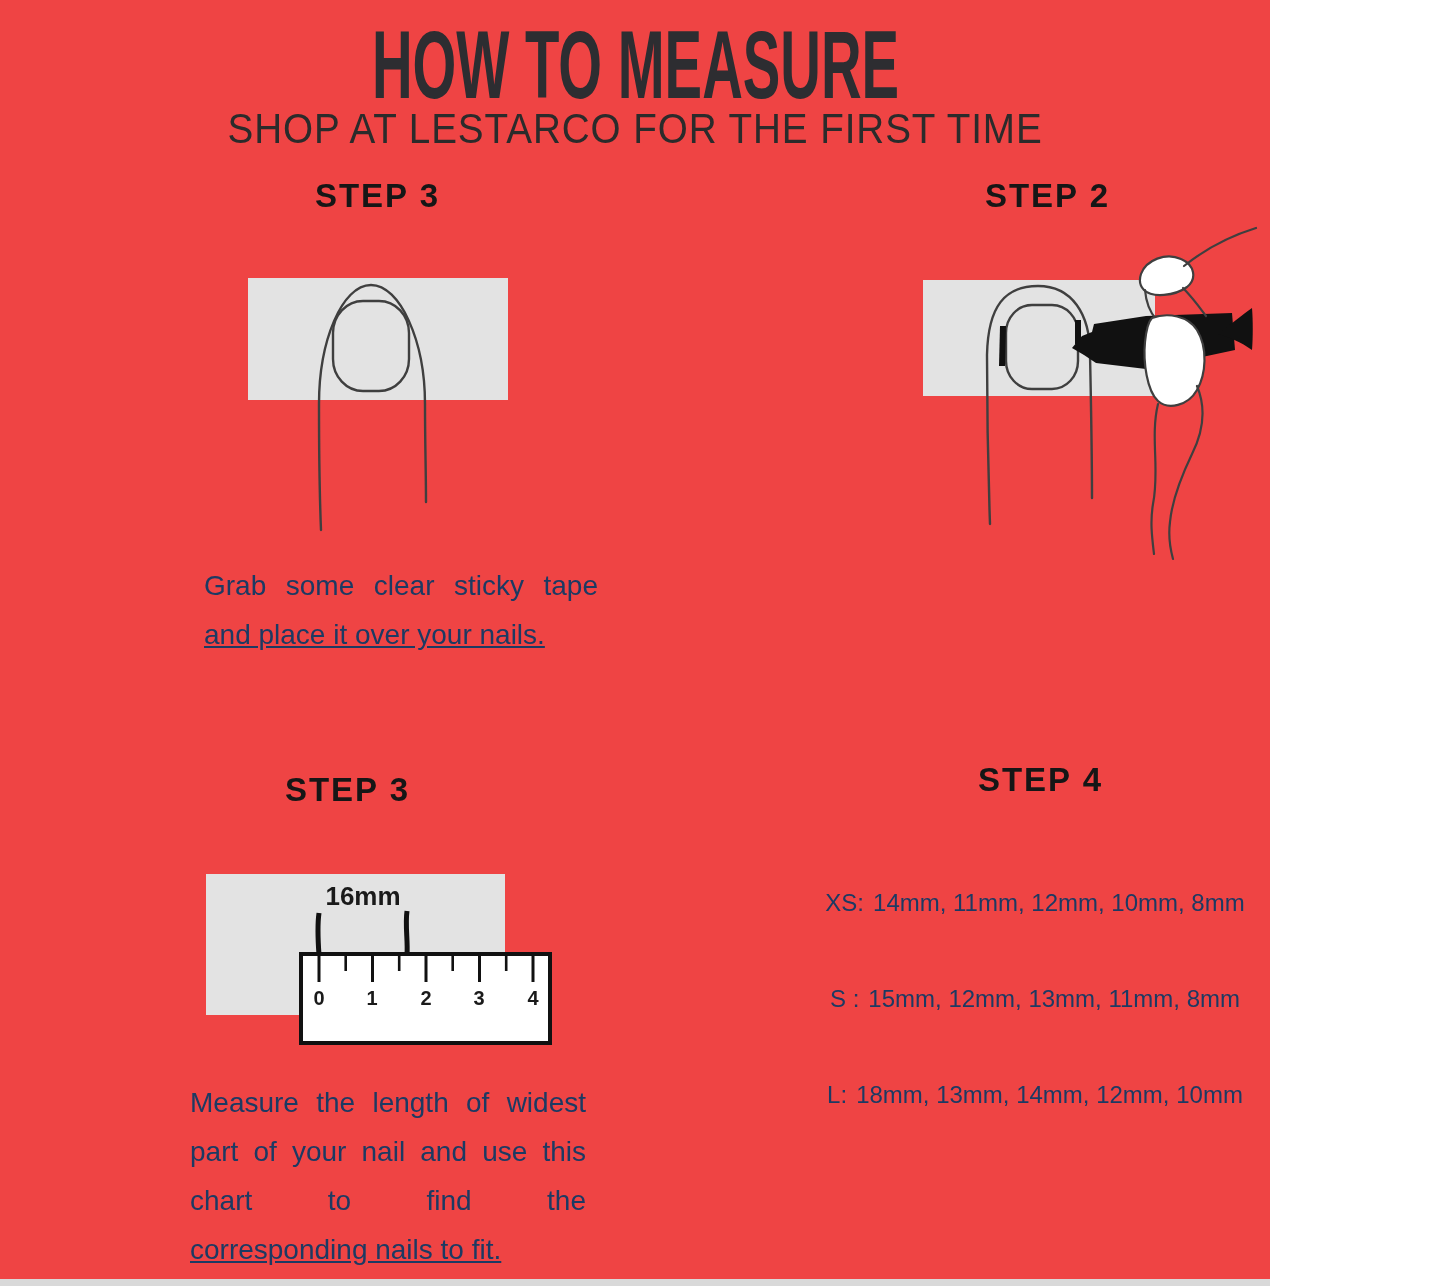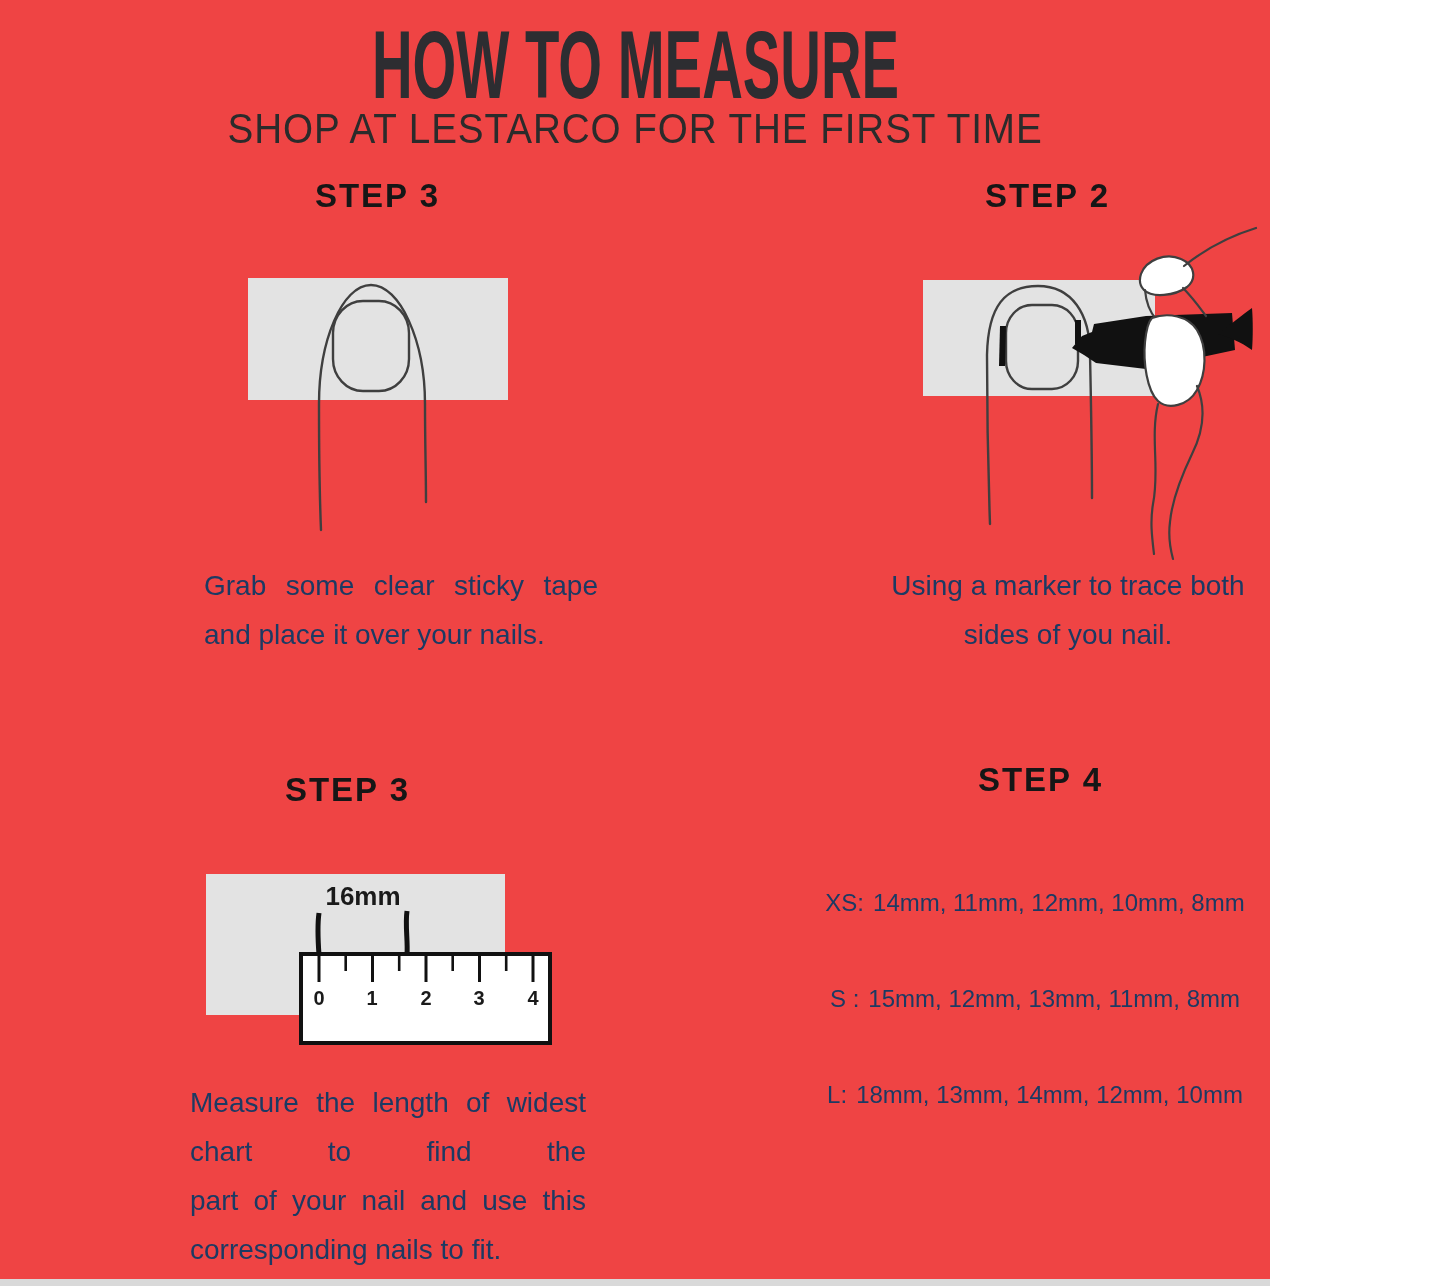--- a/index.html
+++ b/index.html
@@ -33,21 +33,21 @@
   #illus1{left:230px;top:266px;width:310px;height:280px;}
   #illus2{left:900px;top:222px;width:400px;height:345px;}
   #illus3{left:190px;top:858px;width:380px;height:200px;}
   .illus text{font-family:"Liberation Sans",sans-serif;}
   
   .caption{position:absolute;color:#1c3a63;font-size:28px;line-height:49px;}
   #cap1{left:204px;top:561px;width:394px;}
   #cap2{left:872px;top:561px;width:392px;text-align:center;}
   #cap3{left:190px;top:1078px;width:396px;}
   .jline{text-align:justify;text-align-last:justify;}
-  .lline{text-align:center;text-align-last:left;}
+  .lline{text-align:center;text-align-last:left;text-decoration:underline;}
   
   .size-list{position:absolute;left:805px;top:855px;width:460px;color:#1c3a63;font-size:24px;}
   .size-row{height:96px;line-height:96px;text-align:center;white-space:nowrap;}
   .size-label{margin-right:9px;}
   
   .bottom-bar{position:absolute;left:0;bottom:0;width:100%;height:7px;background:#d9d9d9;}
 </style>
 </head>
 <body>
 
@@ -101,29 +101,25 @@
     <text x="236" y="147" font-size="20" font-weight="600" fill="#1a1a1a" text-anchor="middle">2</text>
     <text x="289" y="147" font-size="20" font-weight="600" fill="#1a1a1a" text-anchor="middle">3</text>
     <text x="343" y="147" font-size="20" font-weight="600" fill="#1a1a1a" text-anchor="middle">4</text>
   </svg>
 
   <div class="caption" id="cap1">
     <div class="jline">Grab some clear sticky tape</div>
     <div class="lline">and place it over your nails.</div>
   </div>
 
-  <div class="caption" id="cap2">
-    <div>Using a marker to trace both</div>
-    <div>sides of you nail.</div>
-  </div>
 
   <div class="caption" id="cap3">
     <div class="jline">Measure the length of widest</div>
+    <div class="jline">part of your nail and use this</div>
     <div class="jline">chart to find the</div>
-    <div class="jline">part of your nail and use this</div>
     <div class="lline">corresponding nails to fit.</div>
   </div>
 
   <div class="size-list">
     <div class="size-row">
       <span class="size-label">XS:</span><span>14mm, 11mm, 12mm, 10mm, 8mm</span>
     </div>
     <div class="size-row">
       <span class="size-label">S :</span><span>15mm, 12mm, 13mm, 11mm, 8mm</span>
     </div>

